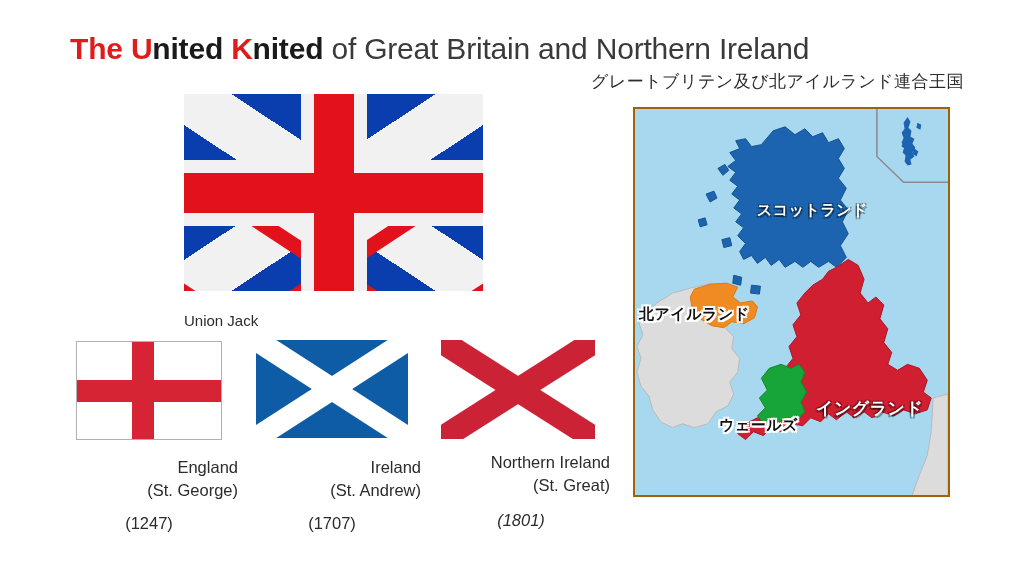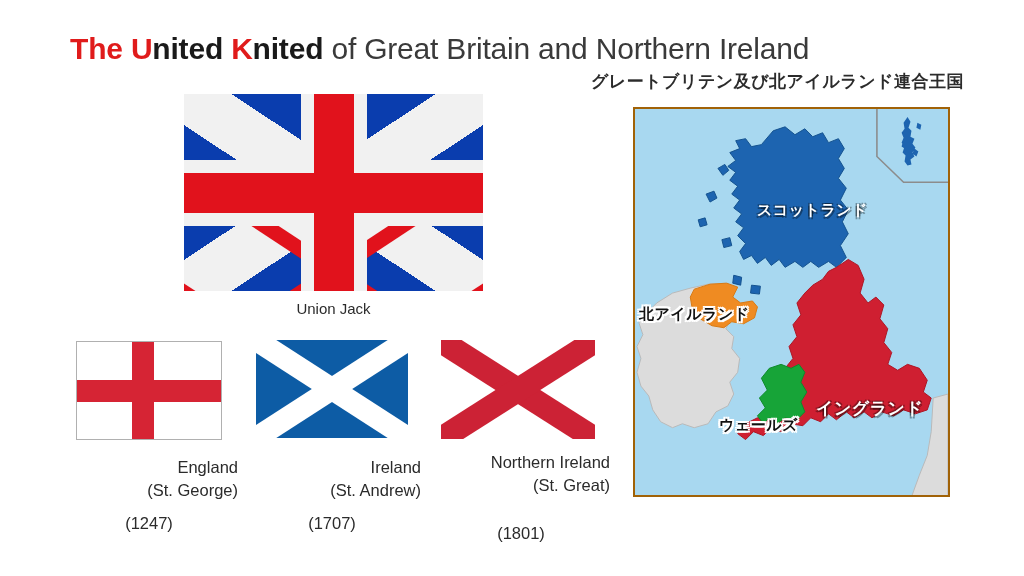--- a/index.html
+++ b/index.html
@@ -27,21 +27,21 @@
     line-height: 1.25;
   }
   #title .accent { color: #e01b1b; margin-top: 15px; }
   #title .plain  { color: #1a1a1a; }
   #title .light  { color: #3a3a3a; font-weight: 400; }
 
   #subtitle-ja {
     position: absolute;
     right: 60px; top: 70px;
     font-size: 17px;
-    font-weight: 700;
+    font-weight: 400;
     color: #2b2b2b;
     white-space: nowrap;
     letter-spacing: 0.5px;
   }
 
   
   #union-jack {
     position: absolute;
     left: 184px; top: 94px;
     width: 299px; height: 197px;
@@ -107,22 +107,21 @@
     background: #e1121c;
   }
   .uj-cross-red-v {
     position: absolute; top: 0; bottom: 0;
     left: 50%; width: 40px; transform: translateX(-50%);
     background: #e1121c;
   }
 
   #union-jack-caption {
     position: absolute;
-    left: 184px; top: 300px; width: 299px;
-    text-align: center;
+    left: 184px; top: 312px; width: 299px;
     font-size: 15px;
     color: #2b2b2b;
   }
 
   
   .flag-cell { position: absolute; }
 
   
   #flag-england {
     left: 76px; top: 341px;
@@ -183,21 +182,21 @@
     position: absolute;
     text-align: center;
     font-size: 16.5px;
     color: #2b2b2b;
   }
   #cap-england { left: 60px;  top: 456px; width: 178px; }
   #cap-scotland{ left: 243px; top: 456px; width: 178px; }
   #cap-nireland{ left: 432px; top: 451px; width: 178px; }
   #yr-england  { left: 60px;  top: 514px; width: 178px; }
   #yr-scotland { left: 243px; top: 514px; width: 178px; }
-  #yr-nireland { left: 432px; top: 524px; width: 178px; }
+  #yr-nireland { left: 432px; top: 511px; width: 178px; font-style: italic; }
 
   
   #map {
     position: absolute;
     left: 633px; top: 107px;
     width: 317px; height: 390px;
     background: #a8d8f0;
     border: 2px solid #a16207;
     overflow: hidden;
   }

